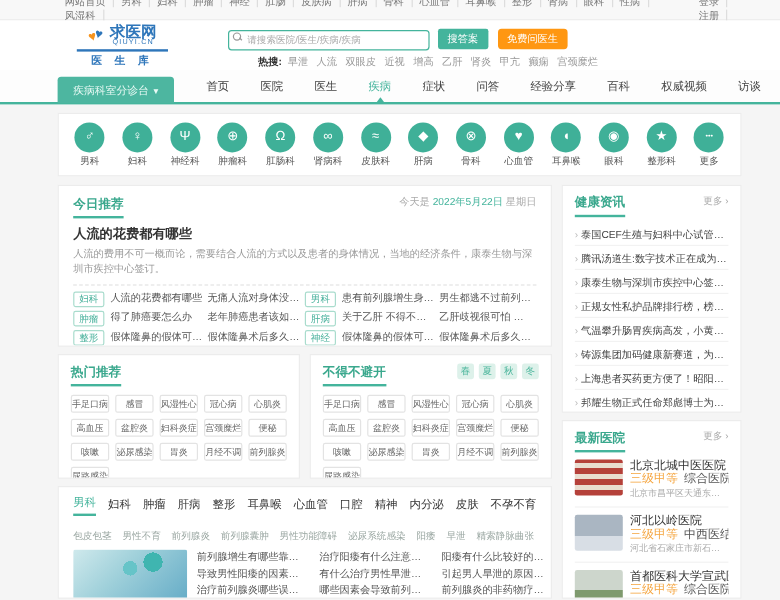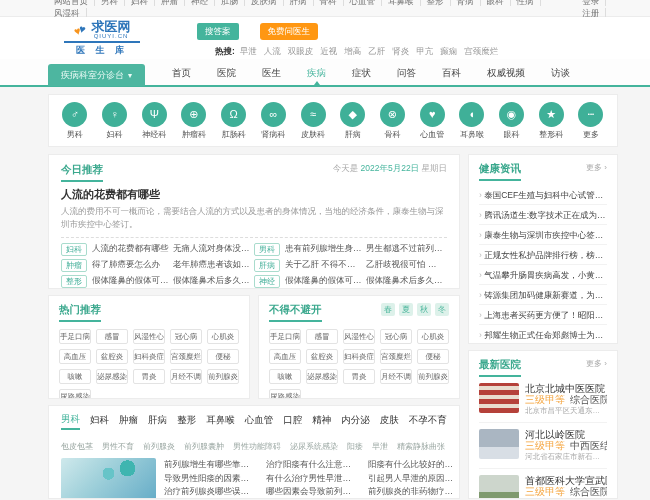--- a/index.html
+++ b/index.html
@@ -23,21 +23,21 @@
   .logo-sub { margin-top:2px; border-top:2px solid #2e76ba; padding-top:1px; font-size:9px; color:#2e76ba; letter-spacing:4px; font-weight:bold; }
   .search-row { position:absolute; left:190px; top:6px; display:flex; align-items:center; }
   .search-box { position:relative; }
   .search-box input { width:168px; height:17px; border:1px solid #44b49c; border-radius:3px; font-size:8px; padding:0 4px 0 15px; color:#555; outline:none; background:#fff; }
   .search-box input::placeholder { color:#aaa; }
   .mag { position:absolute; left:4px; top:4px; width:7px; height:7px; }
   .mag::before { content:""; position:absolute; left:0; top:0; width:5px; height:5px; border:1px solid #999; border-radius:50%; }
   .mag::after { content:""; position:absolute; left:5px; top:5px; width:3px; height:1px; background:#999; transform:rotate(45deg); }
   .btn { height:17px; border:none; border-radius:2px; color:#fff; font-size:8.5px; padding:0 8px; cursor:pointer; }
   .btn-search { background:#44b49c; margin-left:7px; }
-  .btn-ask { background:#ff9712; margin-left:21px; border-radius:3px; }
+  .btn-ask { background:#ff9712; margin-left:8px; border-radius:3px; }
   .hot-row { position:absolute; left:190px; top:29px; font-size:8.5px; display:flex; align-items:center;margin-left:25px; }
   .hot-row .lbl { font-weight:bold; color:#333; margin-right:5px; }
   .hot-row span { color:#999; margin-right:7px; cursor:pointer; white-space:nowrap; }
   .hot-row .lbl { cursor:default; }
 
   
   .nav { height:28px; background:#fdfdfd; border-bottom:2px solid #44b49c; display:flex; align-items:center; padding-left:48px; position:relative; }
   .nav-pill { background:#4db6a0; color:#eafaf5; font-size:9px; height:22px; line-height:22px; padding:0 13px; border-radius:3px 3px 0 0; margin-top:6px; cursor:pointer; white-space:nowrap; }
   .nav-pill .caret { font-size:8px; margin-left:4px; }
   .nav-items { display:flex; margin-left:14px; height:100%; align-items:center; }
@@ -137,20 +137,24 @@
           <span class="h2">♥</span>
         </span>
       <span>
         <div class="logo-name">求医网</div>
         <div class="logo-domain">QIUYI.CN</div>
       </span>
     </div>
     <div class="logo-sub">医 生 库</div>
   </div>
   <div class="search-row">
+    <span class="search-box">
+      <span class="mag"></span>
+      <input type="text" placeholder="请搜索医院/医生/疾病/疾病" style="">
+    </span>
     <button class="btn btn-search">搜答案</button>
     <button class="btn btn-ask">免费问医生</button>
   </div>
   <div class="hot-row">
     <span class="lbl">热搜:</span>
     <span style="display:flex">
         <span>早泄</span>
         <span>人流</span>
         <span>双眼皮</span>
         <span>近视</span>
@@ -168,20 +172,21 @@
   <div class="nav-pill">
     <span>疾病科室分诊台</span><span class="caret">▾</span>
   </div>
   <div class="nav-items">
     <span class="nav-item">首页</span>
     <span class="nav-item">医院</span>
     <span class="nav-item">医生</span>
     <span class="nav-item active">疾病</span>
     <span class="nav-item">症状</span>
     <span class="nav-item">问答</span>
+    <span class="nav-item">经验分享</span>
     <span class="nav-item">百科</span>
     <span class="nav-item">权威视频</span>
     <span class="nav-item">访谈</span>
   </div>
 </div>
 
 <div class="content">
 
   <div class="card departments">
     <div class="dept">

